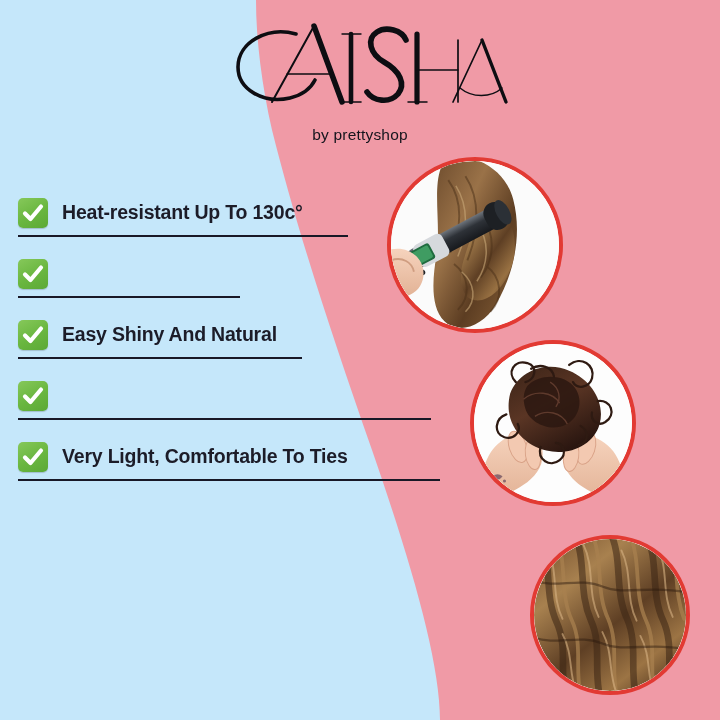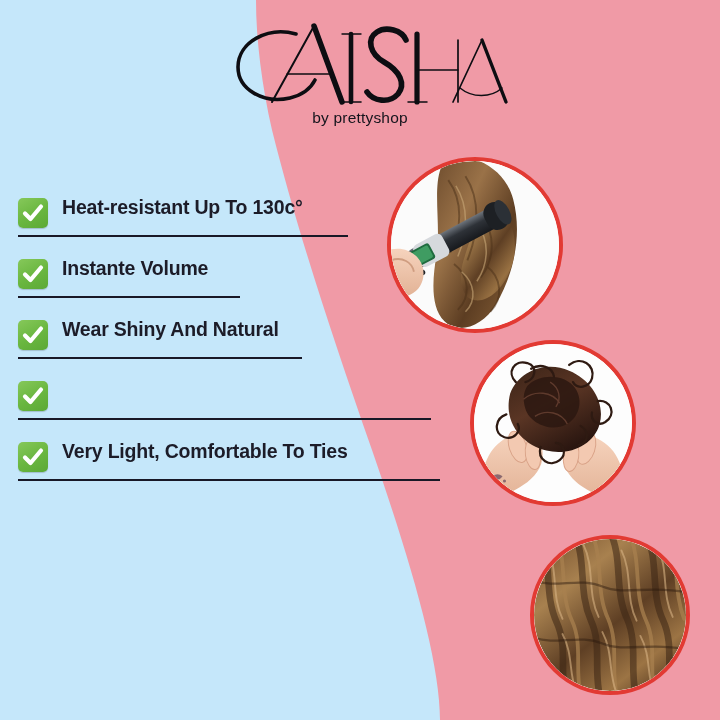--- a/index.html
+++ b/index.html
@@ -22,36 +22,36 @@
   .bg-svg { position:absolute; inset:0; width:720px; height:720px; display:block; }
 
   
   .brand {
     position:absolute; left:0; top:14px; width:720px;
     text-align:center; z-index:6;
     pointer-events:none;
   }
   .brand-logo { display:block; margin:0 auto; }
   .brand-sub {
-    margin-top:3px;
+    margin-top:20px;
     font-family:"Liberation Sans", sans-serif;
     font-size:15.5px;
     font-weight:500;
     letter-spacing:.2px;
     color:#14141c;
   }
 
   
   .features {
     position:absolute; left:0; top:198px; width:470px; z-index:7;
   }
   .feature-row {
     position:relative;
     display:flex;
-    align-items:flex-start;
+    align-items:center;
     margin-bottom:22px;
     padding-left:18px;
     padding-bottom:9px;
   }
   .feature-row .rule {
     position:absolute;
     left:18px;
     bottom:0;
     height:2px;
     background:#181826;
@@ -185,31 +185,30 @@
       <span class="feature-text">Heat-resistant Up To 130c°</span>
       <span class="rule"></span>
     </div>
 
     <div class="feature-row r1">
       <span class="chk">
         <svg width="24" height="24" viewBox="0 0 24 24">
           <path d="M4 12.5 L9.5 18 L20 5.5" fill="none" stroke="#ffffff" stroke-width="4.2" stroke-linecap="round" stroke-linejoin="round"></path>
         </svg>
       </span>
-      <span class="feature-text">Instante Volume</span>
       <span class="rule"></span>
     </div>
 
     <div class="feature-row r2">
       <span class="chk">
         <svg width="24" height="24" viewBox="0 0 24 24">
           <path d="M4 12.5 L9.5 18 L20 5.5" fill="none" stroke="#ffffff" stroke-width="4.2" stroke-linecap="round" stroke-linejoin="round"></path>
         </svg>
       </span>
-      <span class="feature-text">Wear Shiny And Natural</span>
+      <span class="feature-text">Easy Shiny And Natural</span>
       <span class="rule"></span>
     </div>
 
     <div class="feature-row r3">
       <span class="chk">
         <svg width="24" height="24" viewBox="0 0 24 24">
           <path d="M4 12.5 L9.5 18 L20 5.5" fill="none" stroke="#ffffff" stroke-width="4.2" stroke-linecap="round" stroke-linejoin="round"></path>
         </svg>
       </span>
       <span class="rule"></span>

